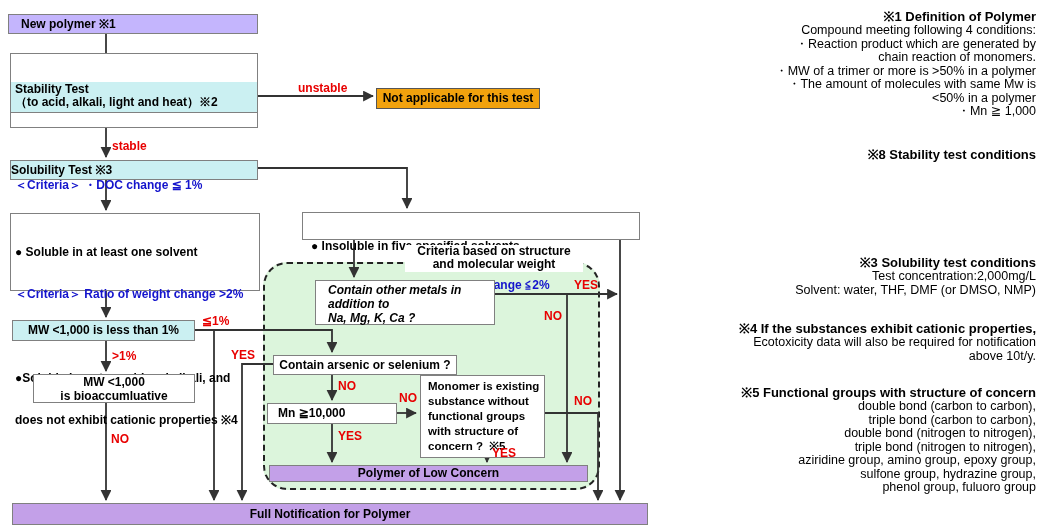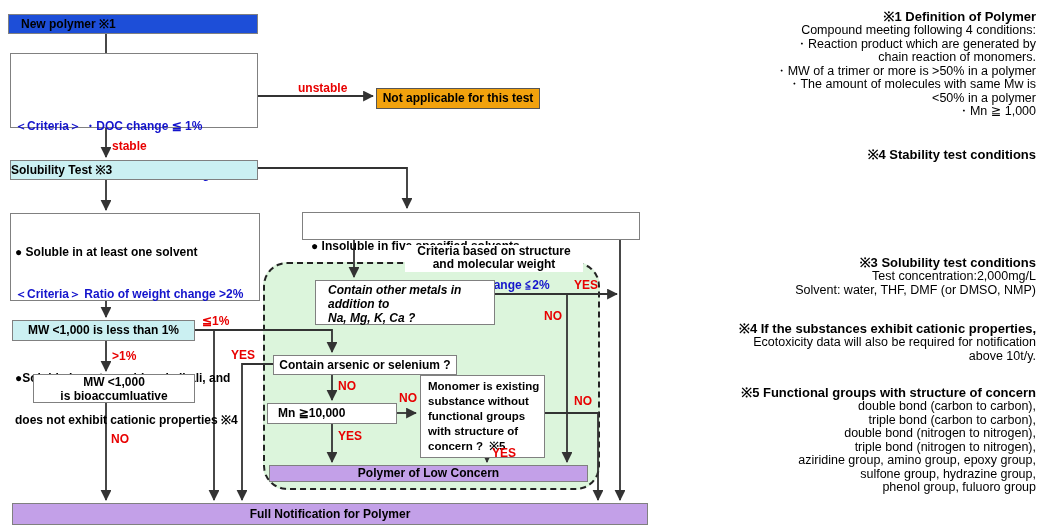--- a/index.html
+++ b/index.html
@@ -1,20 +1,20 @@
 <!DOCTYPE html>
 <html><head>
 <meta charset="utf-8">
 <style>
   html,body{margin:0;padding:0;background:#fff;}
   .stage{position:relative;width:1039px;height:530px;background:#fff;overflow:hidden;
          font-family:"Liberation Sans",sans-serif;}
   .box{position:absolute;box-sizing:border-box;border:1px solid #808080;background:#fff;
        color:#000;font-weight:bold;font-size:12px;white-space:pre-wrap;}
-  .pink{background:#1d4ed8;}
+  .pink{background:#c4b5fd;}
   .cyan{background:#CBF0F2;}
   .orange{background:#F2A20D;border-color:#555;}
   .purple{background:#C3A0E8;}
   .center{text-align:center;}
   .blue{color:#1414CC;}
   .green-region{position:absolute;left:263px;top:262px;width:337px;height:228px;
        background:#DCF5DC;border:2px dashed #222;border-radius:24px;box-sizing:border-box;}
   .elabel{position:absolute;color:#E80000;font-weight:bold;font-size:12px;white-space:nowrap;}
   svg.wires{position:absolute;left:0;top:0;}
   .stab-head{background:#CBF0F2;border-bottom:1px solid #808080;height:28px;
@@ -59,31 +59,33 @@
       <path d="M495,294 H617" marker-end="url(#ah)"></path>
       <path d="M567,294 V462" marker-end="url(#ah)"></path>
       <path d="M620,240 V500" marker-end="url(#ah)"></path>
       <path d="M354,240 V277" marker-end="url(#ah)"></path>
     </g>
   </svg>
 
   <div class="box pink" style="left:8px;top:14px;width:250px;height:20px;line-height:18px;padding-left:12px;">New polymer ※1</div>
 
   <div class="box" style="left:10px;top:53px;width:248px;height:75px;padding:0;">
+    <div class="stab-head">Stability Test
+（to acid, alkali, light and heat）※2</div>
     <div class="stab-crit blue">
       <div class="line">＜Criteria＞ ・DOC change ≦ 1%</div>
       <div class="line" style="padding-left:76px;">・IR, GPC: No change</div>
     </div>
   </div>
 
   <div class="box orange center" style="left:376px;top:88px;width:164px;height:21px;line-height:19px;">Not applicable for this test</div>
 
   <div class="box cyan" style="left:10px;top:160px;width:248px;height:20px;line-height:18px;padding-left:0;">Solubility Test ※3</div>
 
-  <div class="box" style="left:10px;top:213px;width:250px;height:88px;padding:3px 4px 0 4px;line-height:14px;">
+  <div class="box" style="left:10px;top:213px;width:250px;height:78px;padding:3px 4px 0 4px;line-height:14px;">
     <div class="line">● Soluble in at least one solvent</div>
     <div class="line blue">＜Criteria＞ Ratio of weight change &gt;2%</div>
     <div class="line center">OR</div>
     <div class="line">●Soluble in water, acid and alkali, and</div>
     <div class="line">does not exhibit cationic properties ※4</div>
   </div>
 
   <div class="box" style="left:302px;top:212px;width:338px;height:28px;padding:1px 8px;line-height:13px;">
     <div class="line">● Insoluble in five specified solvents</div>
     <div class="line blue" style="padding-left:10px;">＜Criteria＞ Ratio of weight change ≦2%</div>
@@ -134,21 +136,21 @@
       <div class="note-title">※1 Definition of Polymer</div>
       <div class="note-body"> Compound meeting following 4 conditions:
  ・Reaction product which are generated by
    chain reaction of monomers.
  ・MW of a trimer or more is &gt;50% in a polymer
  ・The amount of molecules with same Mw is
    &lt;50% in a polymer
  ・Mn ≧ 1,000</div>
     </div>
     <div class="note" style="top:148px;">
-      <div class="note-title">※4 Stability test conditions</div>
+      <div class="note-title">※8 Stability test conditions</div>
     </div>
     <div class="note" style="top:256px;">
       <div class="note-title">※3 Solubility test conditions</div>
       <div class="note-body"> Test concentration:2,000mg/L
  Solvent: water, THF, DMF (or DMSO, NMP)</div>
     </div>
     <div class="note" style="top:322px;">
       <div class="note-title">※4 If the substances exhibit cationic properties,</div>
       <div class="note-body"> Ecotoxicity data will also be required for notification
  above 10t/y.</div>

